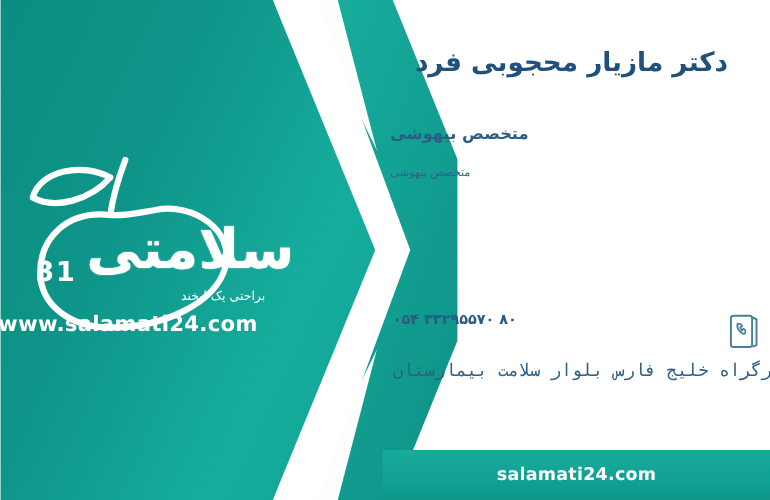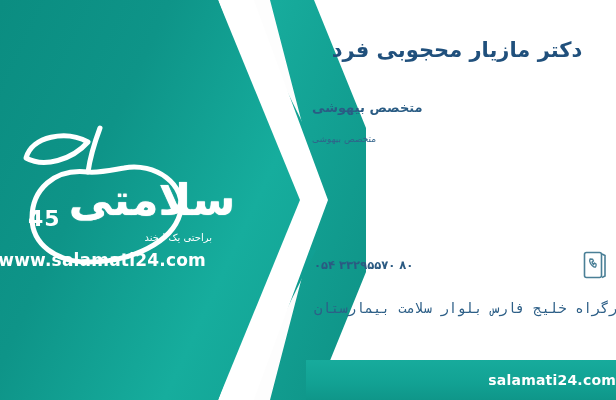--- a/index.html
+++ b/index.html
@@ -54,21 +54,21 @@
   
   .right-pane{
     position:absolute;left:300px;top:0;width:316px;height:400px;
     background:#ffffff;z-index:1;
   }
 
   
   .footer-bar{
     position:absolute;left:306px;bottom:0;width:310px;height:40px;
     background:linear-gradient(180deg,#17ab9c 0%,#12a294 55%,#0f9689 100%);
-    display:flex;align-items:center;justify-content:flex-start;
+    display:flex;align-items:center;justify-content:center;
     z-index:5;
   }
   .footer-bar .site{
     color:#ffffff;font-size:14px;font-weight:bold;letter-spacing:.2px;
     font-family:"DejaVu Sans","Liberation Sans",sans-serif;
   }
 
   
   .doc-name{
     position:absolute;right:14px;top:38px;width:290px;
@@ -95,21 +95,21 @@
     display:flex;align-items:flex-start;justify-content:flex-end;
     direction:rtl;margin-bottom:10px;padding-left:14px;
   }
   .c-icon{
     width:34px;height:34px;flex:0 0 34px;
     display:flex;align-items:center;justify-content:center;
     margin-right:4px;margin-left:6px;
   }
   .c-text{
     direction:rtl;text-align:left;color:#2d5f87;
-    display:flex;flex-direction:column;justify-content:center;
+    display:flex;flex-direction:column;
     min-height:34px;flex:1;
   }
   .phone-num{font-size:11.5px;font-weight:bold;letter-spacing:.6px;color:#2b5a82;}
   .addr-line{font-size:14px;line-height:12.5px;color:#2d5f87;white-space:nowrap;font-family:Liberation Mono, monospace;}
 
   
   .logo{
     position:absolute;left:14px;top:110px;width:200px;height:165px;z-index:6;
   }
   .logo svg{display:block;}
@@ -143,21 +143,21 @@
       <path d="M74 62 C40 58, 18 80, 18 108 C18 134, 42 152, 74 152
                C118 152, 158 132, 166 104 C174 74, 140 52, 110 58
                C98 60, 86 63, 74 62 Z" stroke="#ffffff" stroke-width="5" fill="none" stroke-linejoin="round"></path>
     </svg>
 
     <div style="position:absolute;left:8px;top:68px;width:180px;text-align:center;
                 color:#ffffff;font-size:44px;font-weight:bold;direction:rtl;
                 line-height:1;text-shadow:0 0 1px #fff;margin-left:40px;">سلامتی</div>
 
     <div style="position:absolute;left:14px;top:96px;color:#ffffff;font-size:22px;
-                font-weight:bold;letter-spacing:1px;">45</div>
+                font-weight:bold;letter-spacing:1px;">31</div>
 
     <div style="position:absolute;left:48px;top:122px;width:150px;text-align:right;
                 color:#ffffff;font-size:10px;direction:rtl;letter-spacing:1px;">براحتی یک لبخند</div>
   </div>
 
   <div class="logo-url">www.salamati24.com</div>
 
   <div class="doc-name">دکتر مازیار  محجوبی فرد</div>
   <div class="specialty-1">متخصص بیهوشی</div>
   <div class="specialty-2">متخصص بیهوشی</div>

